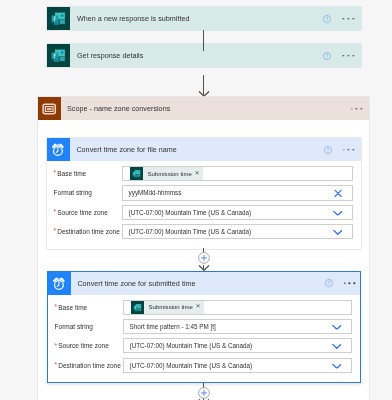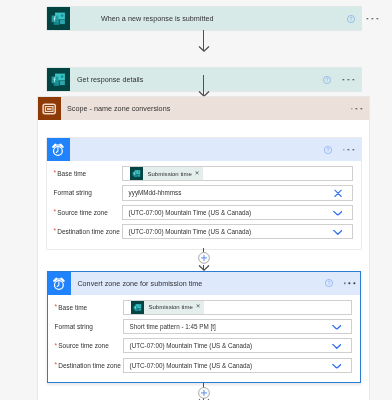--- a/index.html
+++ b/index.html
@@ -62,21 +62,21 @@
   
   .conn{position:absolute;left:203px;width:1.1px;background:#53514f;z-index:1;}
   .arrow{position:absolute;left:203.5px;transform:translateX(-50%);line-height:0;}
   .plus{position:absolute;left:203.5px;transform:translateX(-50%);line-height:0;z-index:3;}
 </style>
 </head>
 <body>
 
 <div class="canvas">
 
-  <div class="card card-teal" style="top:7px;gap:24px;">
+  <div class="card card-teal" style="top:7px;">
     <div class="card-icon">
       <svg width="23" height="23" viewBox="0 0 23 23" aria-hidden="true" style="display:block">
         <rect x="8" y="5.6" width="9.9" height="6.9" fill="#3cc3c6"></rect>
         <circle cx="15.1" cy="8.6" r="1.35" fill="#128f96"></circle>
         <rect x="12.9" y="13.0" width="5.0" height="4.1" fill="#2ba4aa"></rect>
         <rect x="6.7" y="13.4" width="5.7" height="4.5" fill="#17858e"></rect>
         <rect x="4.6" y="8.5" width="6.7" height="6.7" fill="#1f9ba2"></rect>
         <path d="M8.75 9.35h-.62c-.66 0-1.1.46-1.1 1.12v.52h-.52v.86h.52v2.05h.96v-2.05h.73v-.86h-.73v-.35c0-.18.12-.3.3-.3h.46z" fill="#a8e0e0"></path>
           <rect x="8.95" y="13.4" width="0.92" height="0.92" fill="#0c6c72"></rect>
       </svg>
@@ -98,21 +98,21 @@
     </div>
   </div>
 
   <div class="conn" style="top:30px;height:21px;"></div>
   <div class="arrow" style="top:45.5px;">
     <svg width="11" height="6" viewBox="0 0 11 6">
         <path d="M0.8 0.8 L5.5 5.2 L10.2 0.8" fill="none" stroke="#53514f" stroke-width="1.3" stroke-linecap="round" stroke-linejoin="miter"></path>
       </svg>
   </div>
 
-  <div class="card card-teal" style="top:68px;">
+  <div class="card card-teal" style="top:44px;">
     <div class="card-icon">
       <svg width="23" height="23" viewBox="0 0 23 23" aria-hidden="true" style="display:block">
         <rect x="8" y="5.6" width="9.9" height="6.9" fill="#3cc3c6"></rect>
         <circle cx="15.1" cy="8.6" r="1.35" fill="#128f96"></circle>
         <rect x="12.9" y="13.0" width="5.0" height="4.1" fill="#2ba4aa"></rect>
         <rect x="6.7" y="13.4" width="5.7" height="4.5" fill="#17858e"></rect>
         <rect x="4.6" y="8.5" width="6.7" height="6.7" fill="#1f9ba2"></rect>
         <path d="M8.75 9.35h-.62c-.66 0-1.1.46-1.1 1.12v.52h-.52v.86h.52v2.05h.96v-2.05h.73v-.86h-.73v-.35c0-.18.12-.3.3-.3h.46z" fill="#a8e0e0"></path>
           <rect x="8.95" y="13.4" width="0.92" height="0.92" fill="#0c6c72"></rect>
       </svg>
@@ -166,20 +166,21 @@
         <svg width="23" height="23" viewBox="0 0 23 23" style="display:block">
           <g fill="none" stroke="#ffffff" stroke-linecap="round" stroke-linejoin="round">
             <circle cx="10.9" cy="13.0" r="4.4" stroke-width="1.25"></circle>
             <path d="M7.0 8.55 A4.6 4.6 0 0 1 10.5 7.0 M11.3 7.0 A4.6 4.6 0 0 1 14.8 8.55" stroke-width="1.25"></path>
             <path d="M6.15 8.9 L8.25 6.6" stroke-width="2.1"></path>
             <path d="M15.65 8.9 L13.55 6.6" stroke-width="2.1"></path>
             <path d="M10.9 9.9 V13.1 L9.2 14.5" stroke-width="1.1"></path>
           </g>
         </svg>
       </div>
+      <span class="card-title">Convert time zone for file name</span>
       <span class="hdr-info" style="left:280.7px;">
         <svg width="9.2" height="9.2" viewBox="0 0 16 16" style="display:block">
             <circle cx="8" cy="8" r="6.3" fill="none" stroke="#7da8f2" stroke-width="1.15"></circle>
             <path d="M6.45 6.0a1.62 1.62 0 1 1 2.35 1.45c-.55.32-.8.62-.8 1.25" fill="none" stroke="#7da8f2" stroke-width="1.0" stroke-linecap="round"></path>
             <circle cx="8" cy="10.8" r="0.62" fill="#7da8f2"></circle>
           </svg>
       </span>
       <span class="hdr-dots" style="left:301.6px;">
           <i></i>
           <i></i>
@@ -280,21 +281,21 @@
         <svg width="23" height="23" viewBox="0 0 23 23" style="display:block">
           <g fill="none" stroke="#ffffff" stroke-linecap="round" stroke-linejoin="round">
             <circle cx="10.9" cy="13.0" r="4.4" stroke-width="1.25"></circle>
             <path d="M7.0 8.55 A4.6 4.6 0 0 1 10.5 7.0 M11.3 7.0 A4.6 4.6 0 0 1 14.8 8.55" stroke-width="1.25"></path>
             <path d="M6.15 8.9 L8.25 6.6" stroke-width="2.1"></path>
             <path d="M15.65 8.9 L13.55 6.6" stroke-width="2.1"></path>
             <path d="M10.9 9.9 V13.1 L9.2 14.5" stroke-width="1.1"></path>
           </g>
         </svg>
       </div>
-      <span class="card-title">Convert zone zone for submission time</span>
+      <span class="card-title">Convert time zone for submitted time</span>
       <span class="hdr-info" style="left:280.7px;">
         <svg width="9.2" height="9.2" viewBox="0 0 16 16" style="display:block">
             <circle cx="8" cy="8" r="6.3" fill="none" stroke="#7da8f2" stroke-width="1.15"></circle>
             <path d="M6.45 6.0a1.62 1.62 0 1 1 2.35 1.45c-.55.32-.8.62-.8 1.25" fill="none" stroke="#7da8f2" stroke-width="1.0" stroke-linecap="round"></path>
             <circle cx="8" cy="10.8" r="0.62" fill="#7da8f2"></circle>
           </svg>
       </span>
       <span class="hdr-dots" style="left:301.6px;">
           <i></i>
           <i></i>

